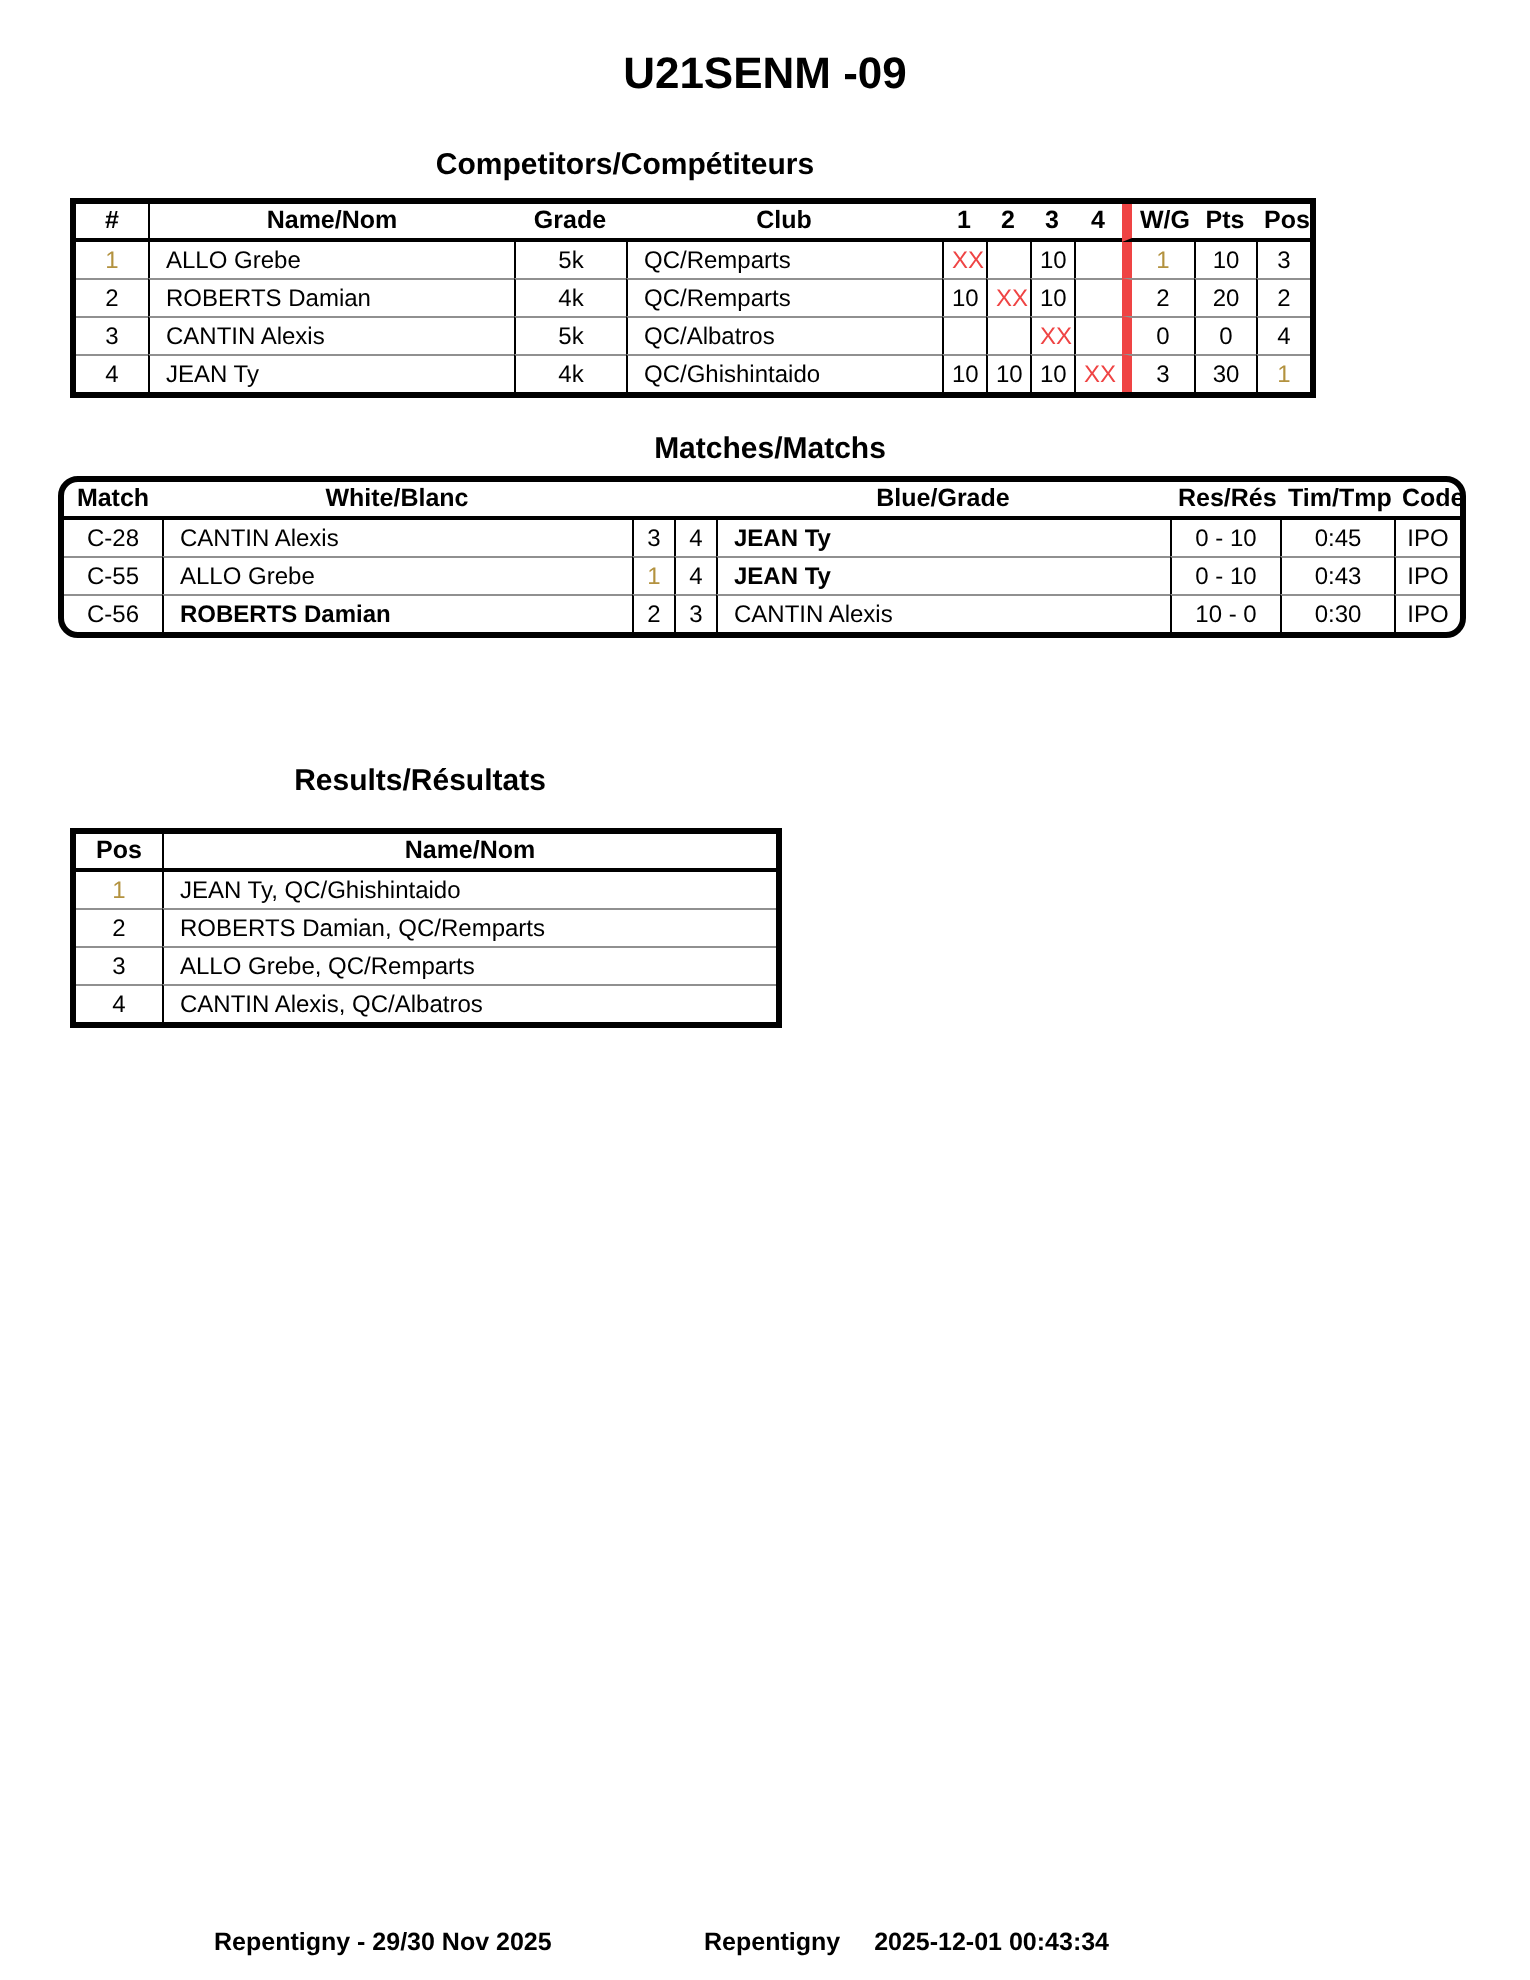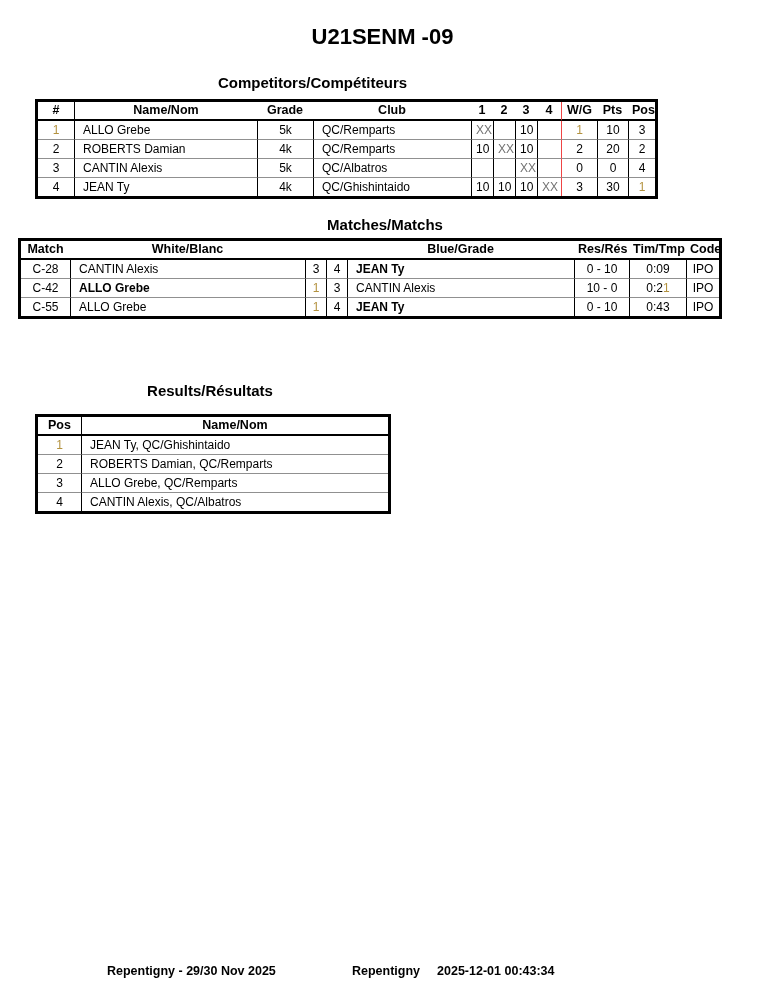--- a/index.html
+++ b/index.html
@@ -23,42 +23,42 @@
   #results-title     { top: 382px; left: 35px; width: 350px; }
 
   table {
     position: absolute;
     border-collapse: separate; border-spacing: 0;
     table-layout: fixed;
     border: 3px solid #000;
     font-size: 12px;
   }
   #competitors-table { top: 99px;  left: 35px; width: 617px; }
-  #matches-table     { top: 238px; left: 18px; width: 698px; }
+  #matches-table     { top: 238px; left: 29px; width: 698px; border-radius: 10px; }
   #results-table     { top: 414px; left: 35px; width: 350px; }
 
   th, td {
     padding: 0 4px;
     overflow: hidden; white-space: nowrap;
     vertical-align: middle;
   }
   th {
     height: 17px; line-height: 17px;
     font-weight: bold; font-size: 12.5px;
     border-bottom: 2px solid #000;
     text-align: center;
   }
   td { height: 18px; line-height: 18px; text-align: center; }
   tbody tr + tr td { border-top: 1px solid #909090; }
 
   .tl { text-align: left; padding-left: 8px; margin-top: 21px; }
   .bl  { border-left: 1px solid #000; }  
-  .blk { border-left: 1px solid #ef4444; margin-left: 17px; }  
+  .blk { border-left: 5px solid #ef4444; margin-left: 17px; }  
   .gold { color: #b3923f; }              
-  .xx   { color: #737373; }              
+  .xx   { color: #ef4444; }              
   .win  { font-weight: bold; }           
 
   .footer-text {
     position: absolute; top: 964px;
     font-size: 12.5px; font-weight: bold;
   }
   #footer-left  { left: 107px; }
   #footer-right { left: 352px; }
   #footer-right .dt { margin-left: 17px; }
 </style>
@@ -180,43 +180,43 @@
     </tr>
   </thead>
   <tbody>
     <tr>
       <td>C-28</td>
       <td class="bl tl">CANTIN Alexis</td>
       <td class="bl">3</td>
       <td class="bl">4</td>
       <td class="bl tl win">JEAN Ty</td>
       <td class="bl">0 - 10</td>
-      <td class="bl">0:09</td>
-      <td class="bl">IPO</td>
-    </tr>
-    <tr>
-      <td>C-42</td>
-      <td class="bl tl win">ALLO Grebe</td>
-      <td class="bl gold">1</td>
-      <td class="bl">3</td>
-      <td class="bl tl">CANTIN Alexis</td>
-      <td class="bl">10 - 0</td>
-      <td class="bl"><span>0:2</span><span class="gold">1</span></td>
+      <td class="bl">0:45</td>
       <td class="bl">IPO</td>
     </tr>
     <tr>
       <td>C-55</td>
       <td class="bl tl">ALLO Grebe</td>
       <td class="bl gold">1</td>
       <td class="bl">4</td>
       <td class="bl tl win">JEAN Ty</td>
       <td class="bl">0 - 10</td>
       <td class="bl">0:43</td>
       <td class="bl">IPO</td>
     </tr>
+    <tr>
+      <td>C-56</td>
+      <td class="bl tl win">ROBERTS Damian</td>
+      <td class="bl">2</td>
+      <td class="bl">3</td>
+      <td class="bl tl">CANTIN Alexis</td>
+      <td class="bl">10 - 0</td>
+      <td class="bl">0:30</td>
+      <td class="bl">IPO</td>
+    </tr>
   </tbody>
 </table>
 
 <div class="sec-title" id="results-title">Results/Résultats</div>
 
 <table id="results-table">
   <colgroup>
     <col style="width:43px">
       <col style="width:307px">
   </colgroup>

